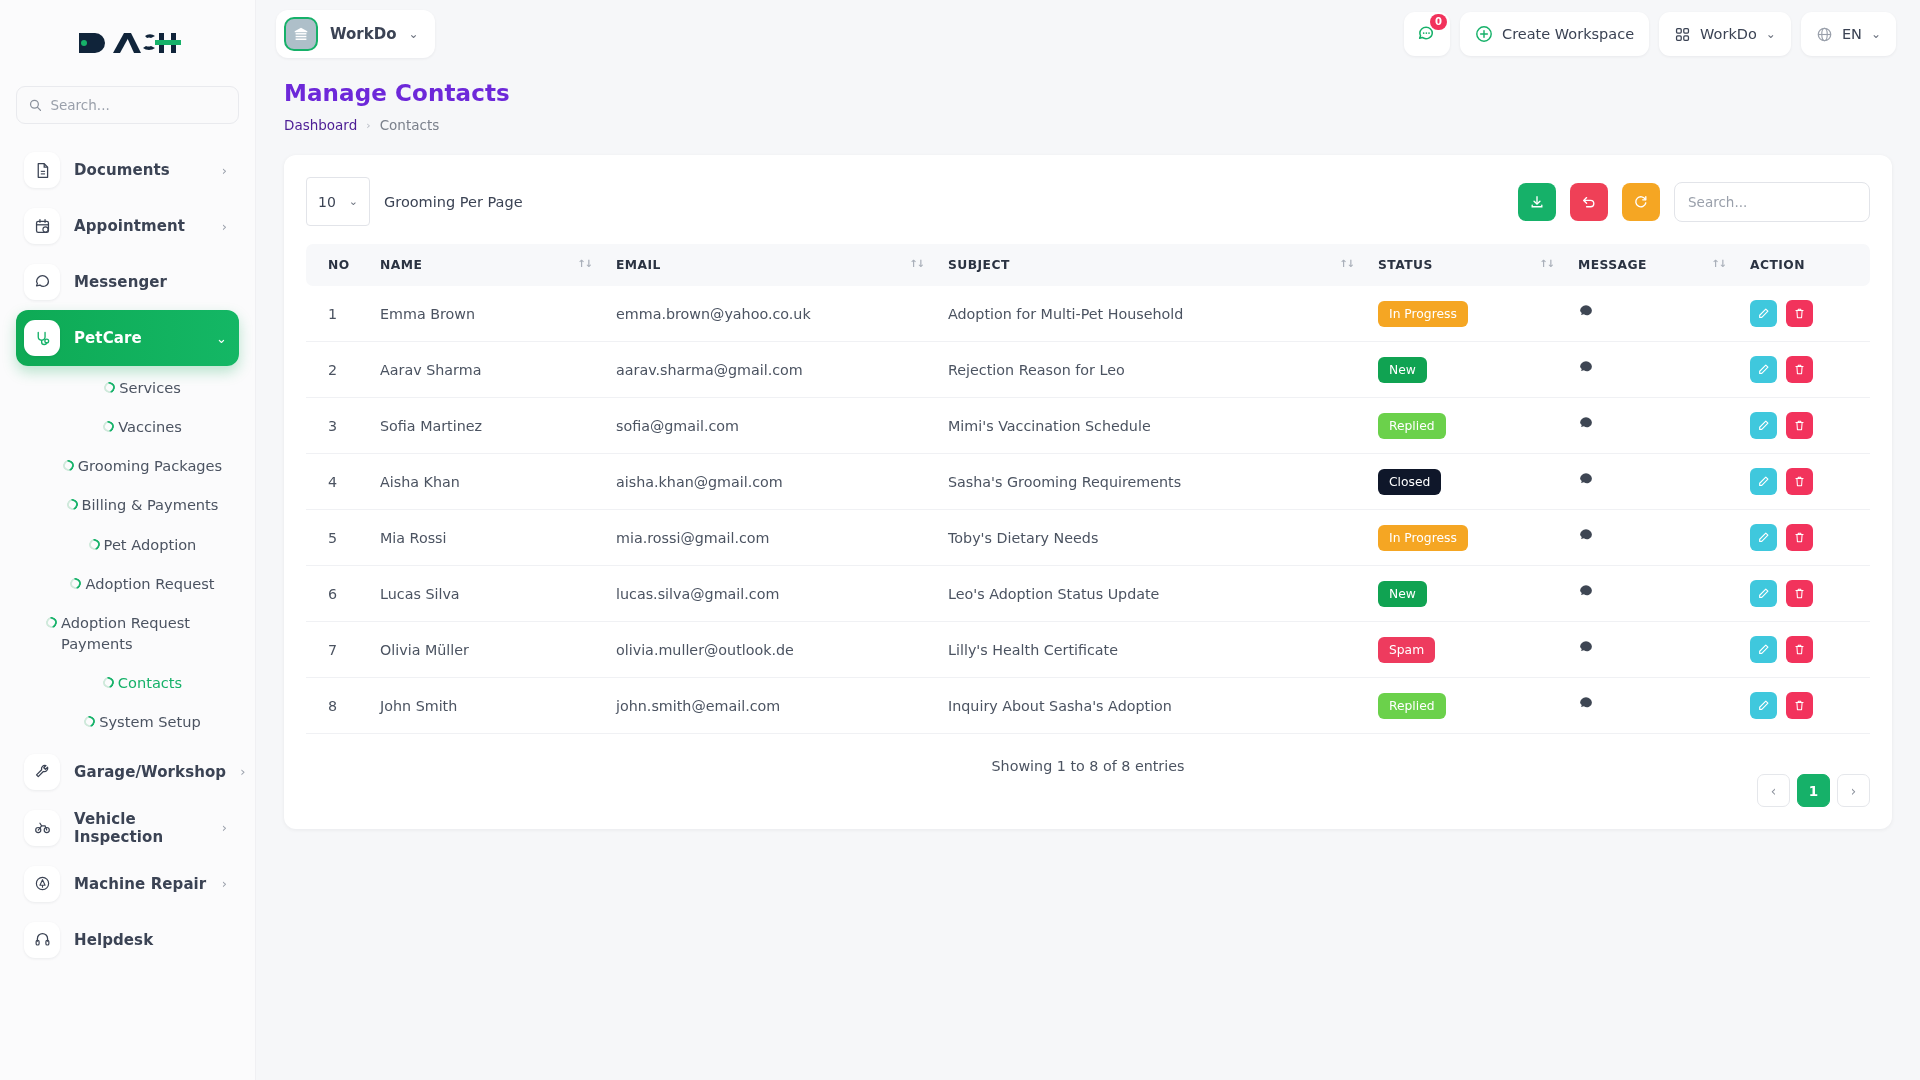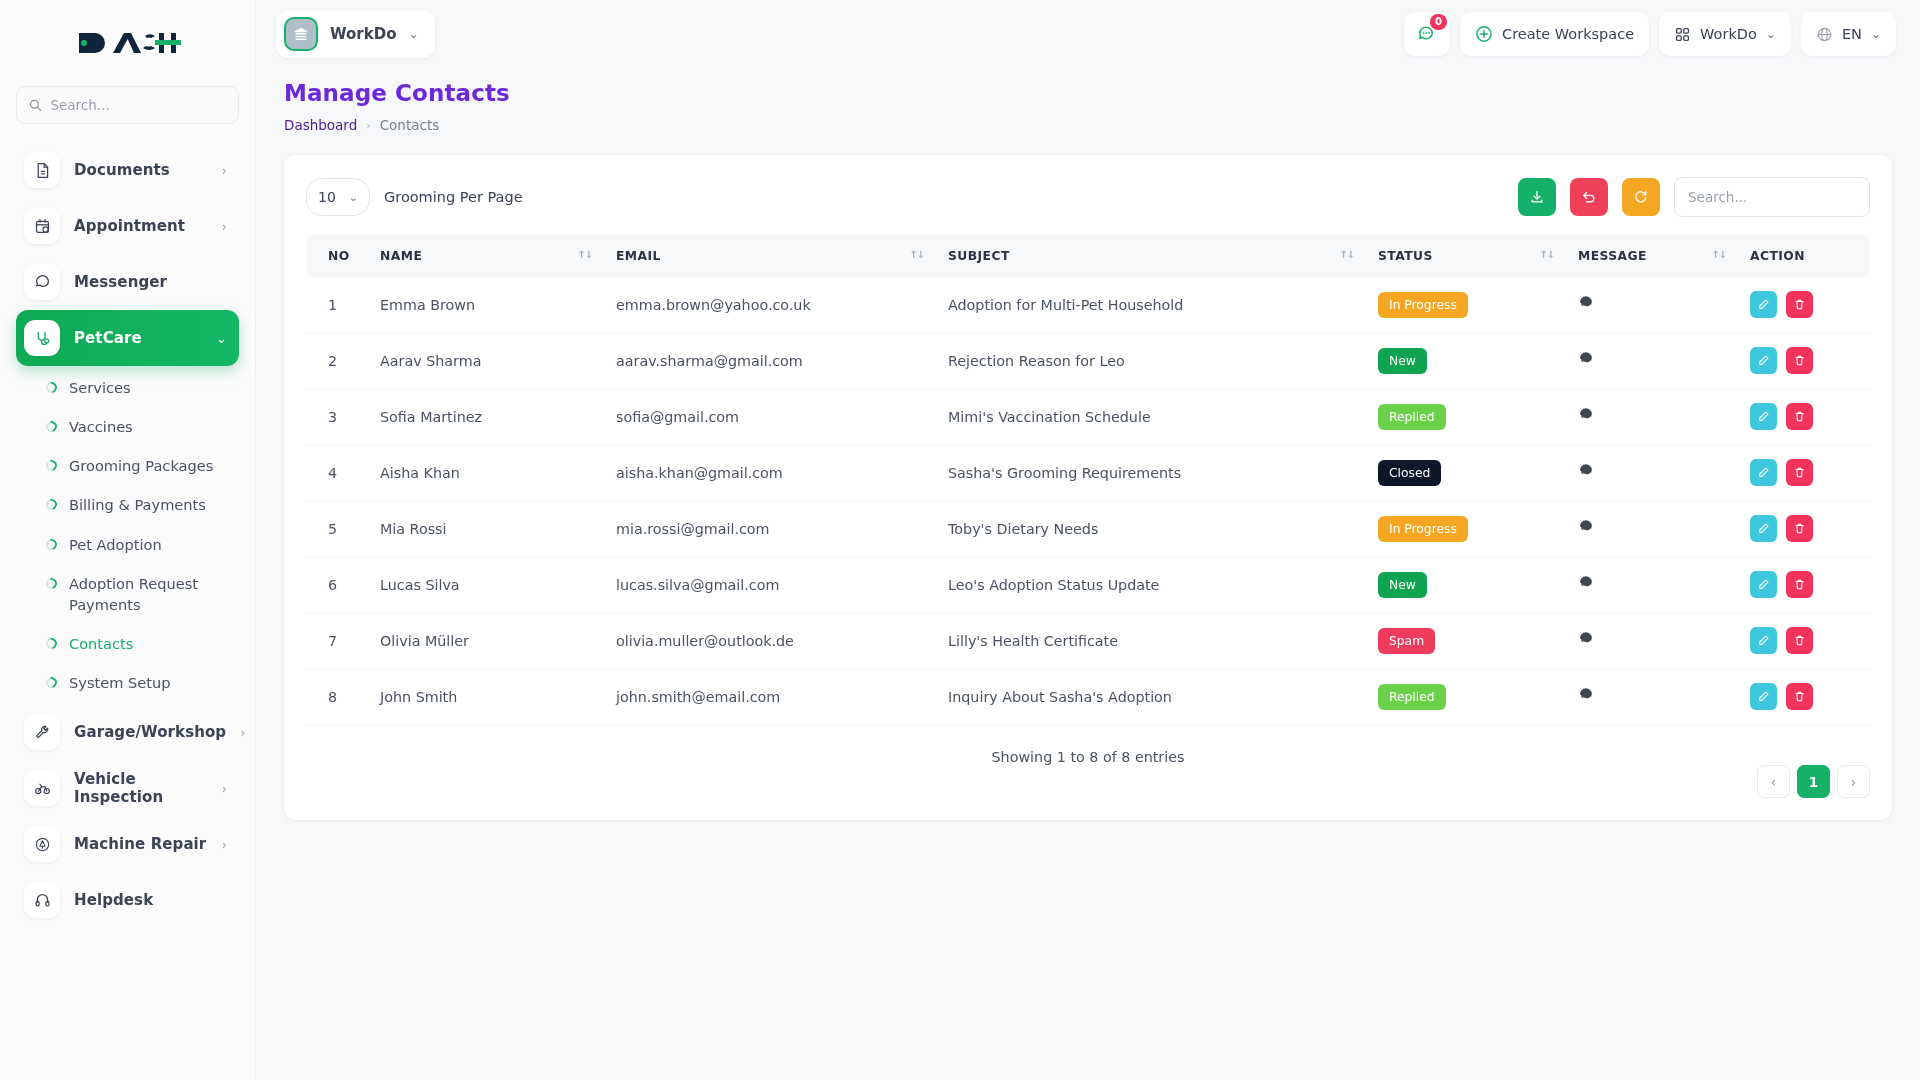--- a/index.html
+++ b/index.html
@@ -42,22 +42,22 @@
     box-shadow: 0 1px 3px rgba(16,24,40,.07); flex: 0 0 36px;
   }
   .nav-item .lbl { font-size: 15px; color: #3b4354; font-weight: 600; flex: 1; letter-spacing:.1px;}
   .nav-item .chev { color: #9aa0ab; font-size: 13px; }
   .nav-item.active { background: linear-gradient(90deg,#0eaa55,#14b765); box-shadow: 0 6px 14px rgba(16,170,85,.28); }
   .nav-item.active .lbl { color: #ffffff; }
   .nav-item.active .chev { color: #ffffff; }
 
   .sub-list { padding: 2px 0 2px 0; }
   .sub-item {
-    display: flex; align-items: flex-start; gap: 12px;
-    padding: 9px 16px 9px 46px; cursor: pointer;
+    display: flex; align-items: flex-start; gap: 4px;
+    padding: 9px 16px 9px 46px; cursor: pointer; justify-content: center;
   }
   .sub-item .dot {
     width: 11px; height: 11px; border-radius: 50%; margin-top: 5px;
     border: 2px solid #cfe9db; border-top-color: #17b26a; border-right-color:#17b26a;
     flex: 0 0 11px; transform: rotate(30deg);
   }
   .sub-item .slbl { font-size: 14.6px; color: #4b5361; line-height: 1.45; }
   .sub-item.active .slbl { color: #16b169; }
 
   
@@ -93,21 +93,21 @@
   .crumb a { color: #4c1d95; text-decoration: none; }
   .crumb .sep { color: #b4b9c2; font-size: 11px; }
   .crumb .cur { color: #7b818c; }
 
   .card {
     margin: 22px 28px 0 28px; background: #ffffff; border-radius: 12px;
     box-shadow: 0 1px 4px rgba(16,24,40,.06); padding: 22px 22px 22px 22px;
   }
   .card-top { display: flex; align-items: center; gap: 14px; }
   .per-sel {
-    height: 38px; min-width: 64px; border: 1px solid #e2e4e9; border-radius: 16px;
+    height: 49px; min-width: 64px; border: 1px solid #e2e4e9; border-radius: 4px;
     display: flex; align-items: center; justify-content: space-between; gap: 12px;
     padding: 0 11px; font-size: 14px; color: #3b4354; cursor: pointer; background:#fff;
   }
   .per-label { font-size: 14.5px; color: #3b4354; }
   .tool-btn {
     width: 38px; height: 38px; border-radius: 8px; display: flex;
     align-items: center; justify-content: center; cursor: pointer; color: #fff;
   }
   .tbl-search {
     height: 40px; width: 196px; border: 1px solid #e2e4e9; border-radius: 8px;
@@ -241,20 +241,24 @@
             <span class="dot"></span>
             <span class="slbl">Grooming Packages</span>
           </div>
         <div class="sub-item">
             <span class="dot"></span>
             <span class="slbl">Billing &amp; Payments</span>
           </div>
         <div class="sub-item">
             <span class="dot"></span>
             <span class="slbl">Pet Adoption</span>
+          </div>
+        <div class="sub-item">
+            <span class="dot"></span>
+            <span class="slbl">Adoption Request</span>
           </div>
         <div class="sub-item">
             <span class="dot"></span>
             <span class="slbl">Adoption Request Payments</span>
           </div>
         <div class="sub-item active">
             <span class="dot"></span>
             <span class="slbl">Contacts</span>
           </div>
         <div class="sub-item">

